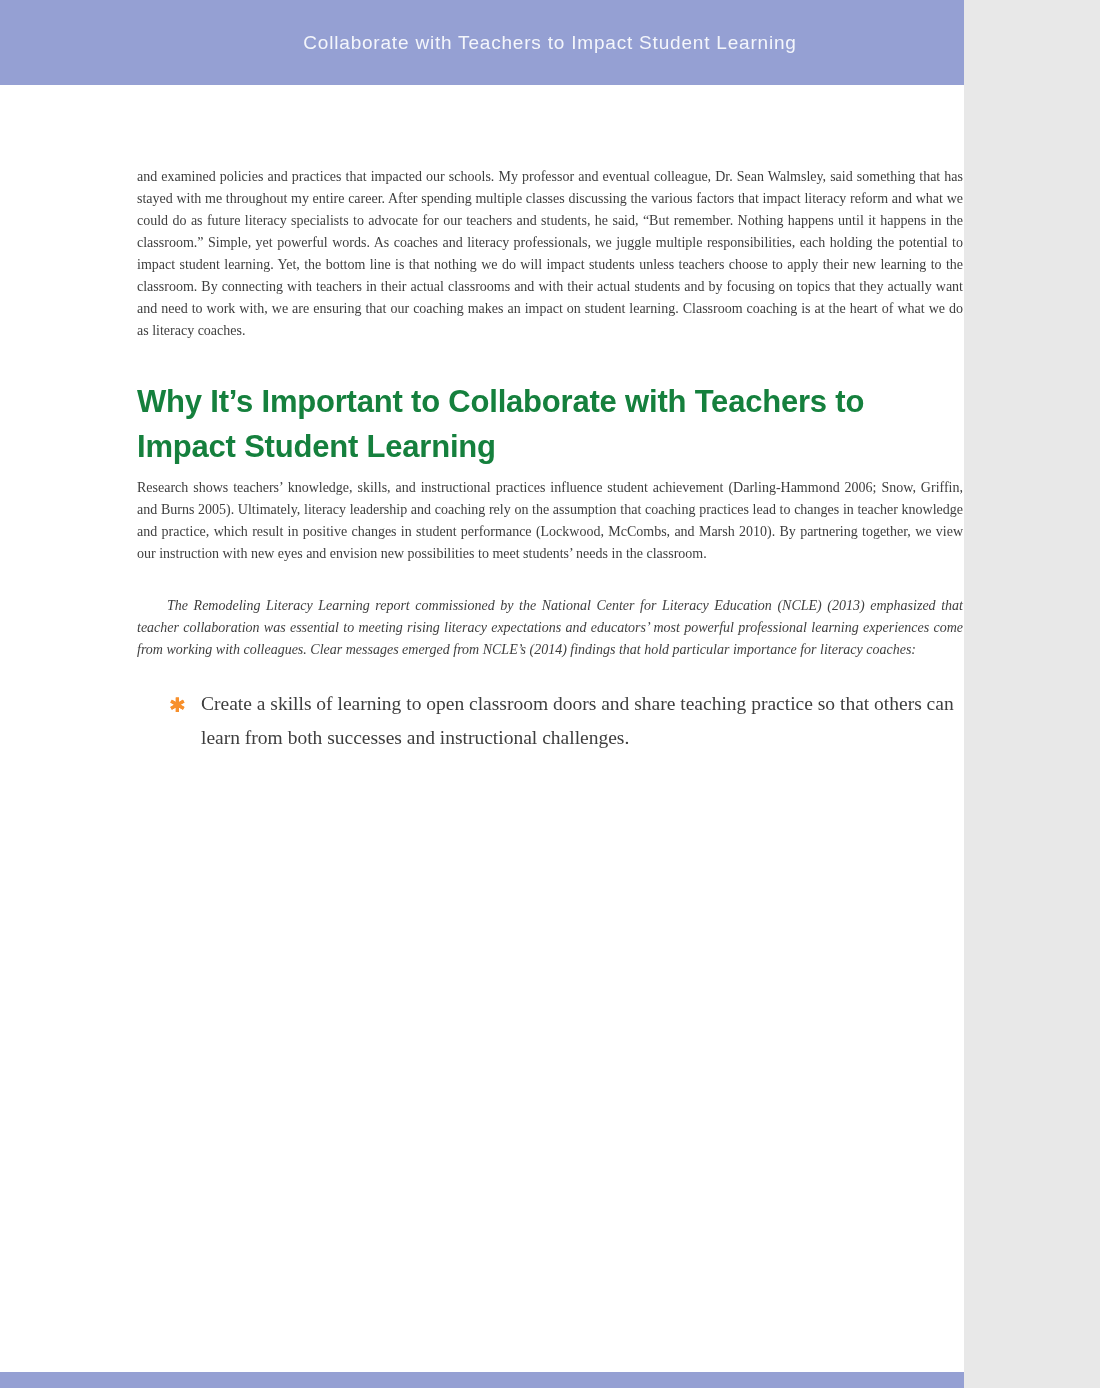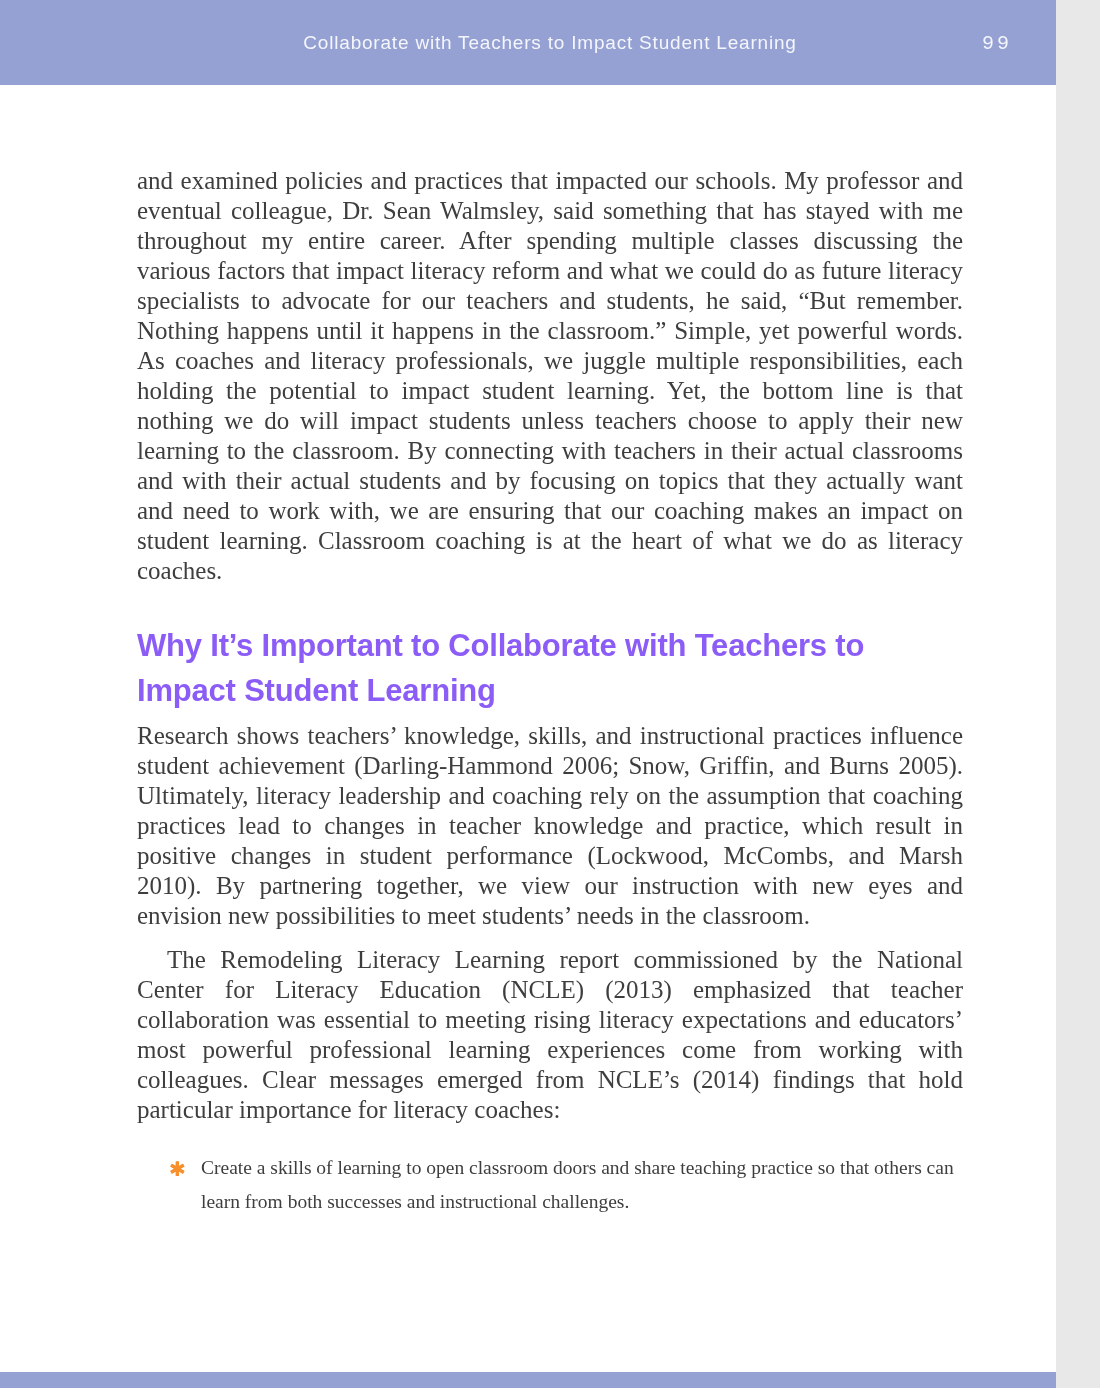--- a/index.html
+++ b/index.html
@@ -1,18 +1,18 @@
 <!DOCTYPE html>
 <html><head>
 <meta charset="utf-8">
 <style>
   html,body{margin:0;padding:0;background:#e8e8e8;}
   .page{
     position:relative;
-    width:1056px;height:1388px;
+    width:964px;height:1388px;
     background:#ffffff;
     overflow:hidden;
     font-family:"Liberation Serif", serif;
   }
   
   .topbar{
     position:absolute;top:0;left:0;
     width:1100px;height:85px;
     background:#95a0d3;
     display:flex;align-items:center;justify-content:center;
@@ -43,29 +43,29 @@
   
   .content{
     position:absolute;
     top:85px;left:137px;
     width:826px;
     padding-top:81px;
     color:#3e3e3e;
   }
   p.body-par{
     margin:0;
-    font-size:25px;
-    line-height:30px;
+    font-size:14px;
+    line-height:22px;
     text-align:justify;
   }
   p.par2{margin-top:8px;}
-  p.par3{margin-top:14px;text-indent:30px;}
+  p.par3{margin-top:30px;text-indent:30px;font-style:italic;}
   .heading{
     margin:37px 0 0 0;
-    color:#8b5cf6;
+    color:#15803d;
     font-family:"Liberation Sans", sans-serif;
     font-weight:700;
     font-size:31px;
     line-height:45px;
     letter-spacing:-0.2px;
   }
   .heading .hline{display:block;white-space:nowrap;}
   ul.bullet-list{
     list-style:none;
     margin:16px 0 0 0;

